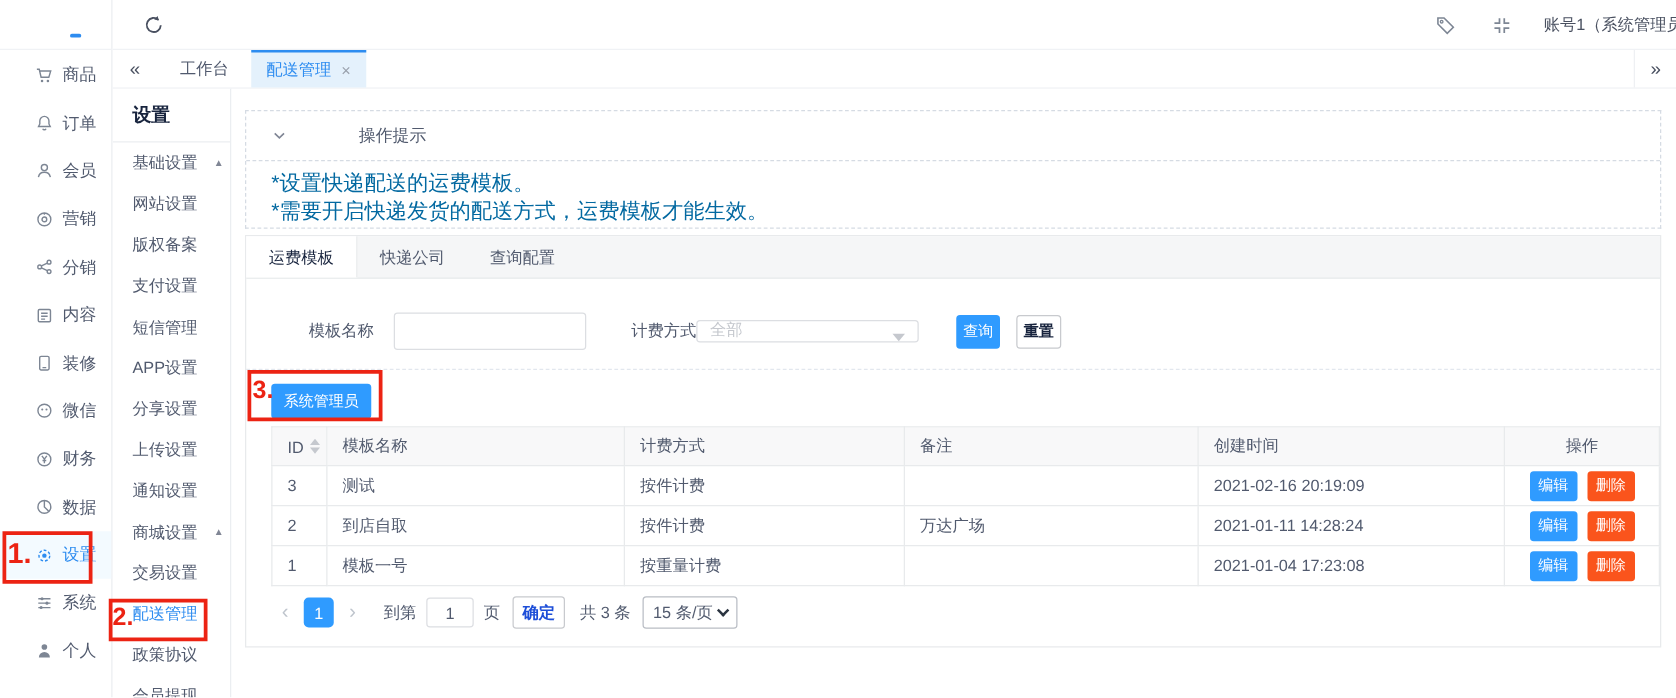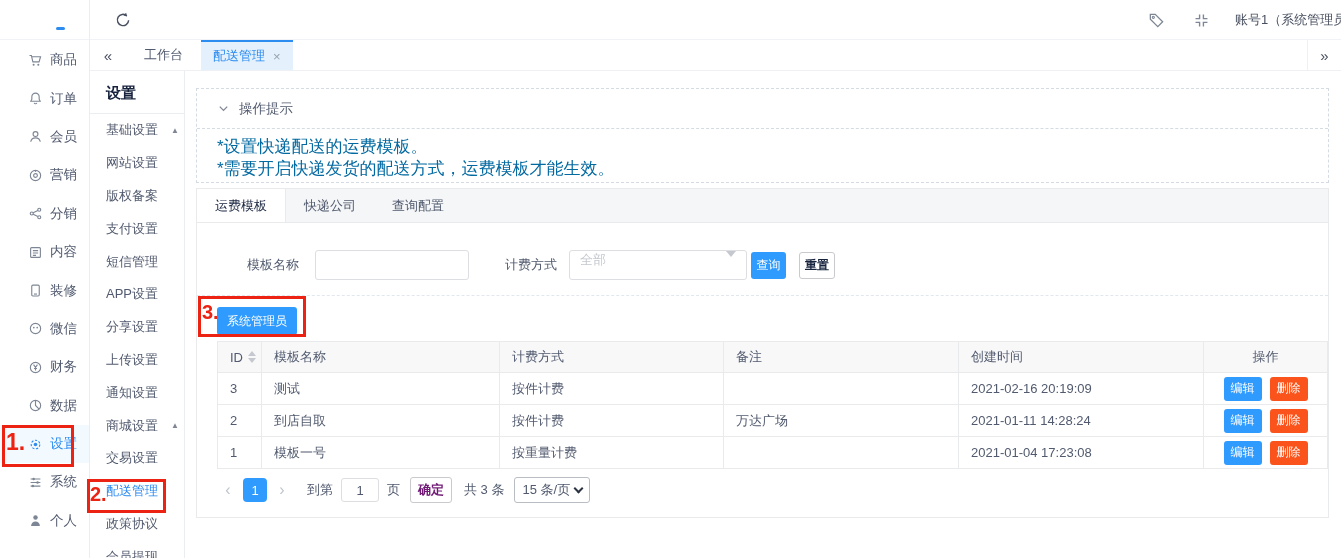--- a/index.html
+++ b/index.html
@@ -55,44 +55,44 @@
     color:#515a6e; cursor:pointer; white-space:nowrap; }
   .sub-item .grp-arrow { margin-left:13px; font-size:8px; color:#808695; }
   .sub-item.active { color:#2d8cf0; }
 
   
   #content { position:absolute; left:185px; top:71px; width:1156px; height:487px; background:#fff; }
 
   .tip-panel { position:absolute; left:11px; top:17px; width:1133px; height:95px;
     border:1px dashed #d5dbe3; background:#fff; }
   .tip-head { height:40px; display:flex; align-items:center; padding-left:20px;
-    border-bottom:1px dashed #d5dbe3; color:#515a6e; font-size:13.5px; cursor:pointer; }
+    border-bottom:1px dashed #d5dbe3; color:#515a6e; font-size:13.5px; cursor:pointer;gap:48px; }
   .tip-head .chev { width:13px; height:13px; color:#808695; margin-right:9px; }
   .tip-body { padding:7px 20px 0; font-size:17px; line-height:22px; color:#0369a1; }
 
   .card { position:absolute; left:11px; top:117px; width:1133px; height:330px;
     border:1px solid #e8eaec; background:#fff; }
   .ctabs { height:34px; background:#f5f6f7; border-bottom:1px solid #e8eaec; display:flex; }
   .ctab { display:flex; align-items:center; padding:0 18px; font-size:13px; color:#515a6e; cursor:pointer; }
   .ctab.active { background:#fff; color:#17233d; border-right:1px solid #e8eaec; }
 
   .search-row { margin:27px 20px 0; display:flex; align-items:center; }
   .f-label { font-size:13px; color:#515a6e; white-space:nowrap; }
   .lbl-name { margin-left:30px; }
   .txt-input { margin-left:16px; width:154px; height:30px; border:1px solid #dcdee2; border-radius:3px;
     padding:0 8px; font-size:13px; color:#515a6e; outline:none; }
   .lbl-billing { margin-left:36px; }
-  .select-box { margin-left:12px; width:178px; height:30px; border:1px solid #dcdee2; border-radius:3px;
-    display:flex; align-items:flex-start; justify-content:space-between; padding:0 10px; cursor:pointer; background:#fff; }
+  .select-box { width:178px; height:18px; border:1px solid #dcdee2; border-radius:3px;
+    display:flex; align-items:flex-end; justify-content:space-between; padding:0 10px; cursor:pointer; background:#fff; }
   .select-box .sel-val { color:#c5c8ce; font-size:13px; }
   .caret-down { width:0; height:0; border-left:5px solid transparent; border-right:5px solid transparent;
     border-top:6px solid #c5c8ce; }
   .btn { border:none; border-radius:3px; font-size:12px; cursor:pointer;
     font-family:"Liberation Sans","DejaVu Sans",sans-serif; }
-  .btn-query { margin-left:4px; width:35px; height:27px; background:#2f9bff; color:#fff; }
+  .btn-query { margin-left:30px; width:35px; height:27px; background:#2f9bff; color:#fff; }
   .btn-reset { margin-left:13px; width:36px; height:27px; background:#fff; border:1px solid #c8cace;
     color:#17233d; font-weight:bold; }
 
   .h-divider { margin-top:15px; border-top:1px dashed #e2e7ee; }
   .add-row { margin:11px 20px 0; }
   .btn-add { height:28px; padding:0 10px; background:#2f9bff; color:#fff; font-size:12px; }
 
   table { border-collapse:collapse; margin:6px 0 0 20px; width:calc(100% - 20px); table-layout:fixed; }
   th,td { border:1px solid #e8eaec; font-size:13px; font-weight:normal; text-align:left;
     padding:0 0 0 12px; white-space:nowrap; overflow:hidden; }
@@ -111,21 +111,21 @@
   .pager { margin:8px 20px 0; display:flex; align-items:center; font-size:13px; color:#515a6e; }
   .pg-prev,.pg-next { width:22px; height:24px; display:flex; align-items:center; justify-content:center;
     color:#bfc5cd; font-size:16px; cursor:pointer; }
   .pg-page { width:24px; height:24px; margin:0 4px; background:#2f9bff; color:#fff; border-radius:4px;
     display:flex; align-items:center; justify-content:center; font-size:13px; cursor:pointer; }
   .pg-goto { margin-left:14px; }
   .pg-input { margin-left:8px; width:38px; height:24px; border:1px solid #dcdee2; border-radius:3px;
     text-align:center; font-size:13px; color:#515a6e; outline:none; }
   .pg-unit { margin-left:8px; }
   .pg-confirm { margin-left:10px; width:42px; height:26px; background:#fff; border:1px solid #c8cace;
-    border-radius:3px; color:#701a75; font-weight:bold; font-size:13px; }
+    border-radius:3px; color:#1d4ed8; font-weight:bold; font-size:13px; }
   .pg-total { margin-left:12px; }
   .pg-size { margin-left:10px; width:76px; height:26px; border:1px solid #b9bdc4; border-radius:3px;
     display:flex; align-items:center; justify-content:space-between; padding:0 7px; cursor:pointer; }
   .chev-dn { width:7px; height:7px; border-right:2px solid #2b3440; border-bottom:2px solid #2b3440;
     transform:rotate(45deg); margin-top:-3px; }
 
   
   .ann { position:absolute; border:3px solid #ec2313; z-index:50; pointer-events:none; }
   .ann-num { position:absolute; color:#ec2313; font-weight:bold; z-index:51; pointer-events:none;
     font-family:"Liberation Sans","DejaVu Sans",sans-serif; }

